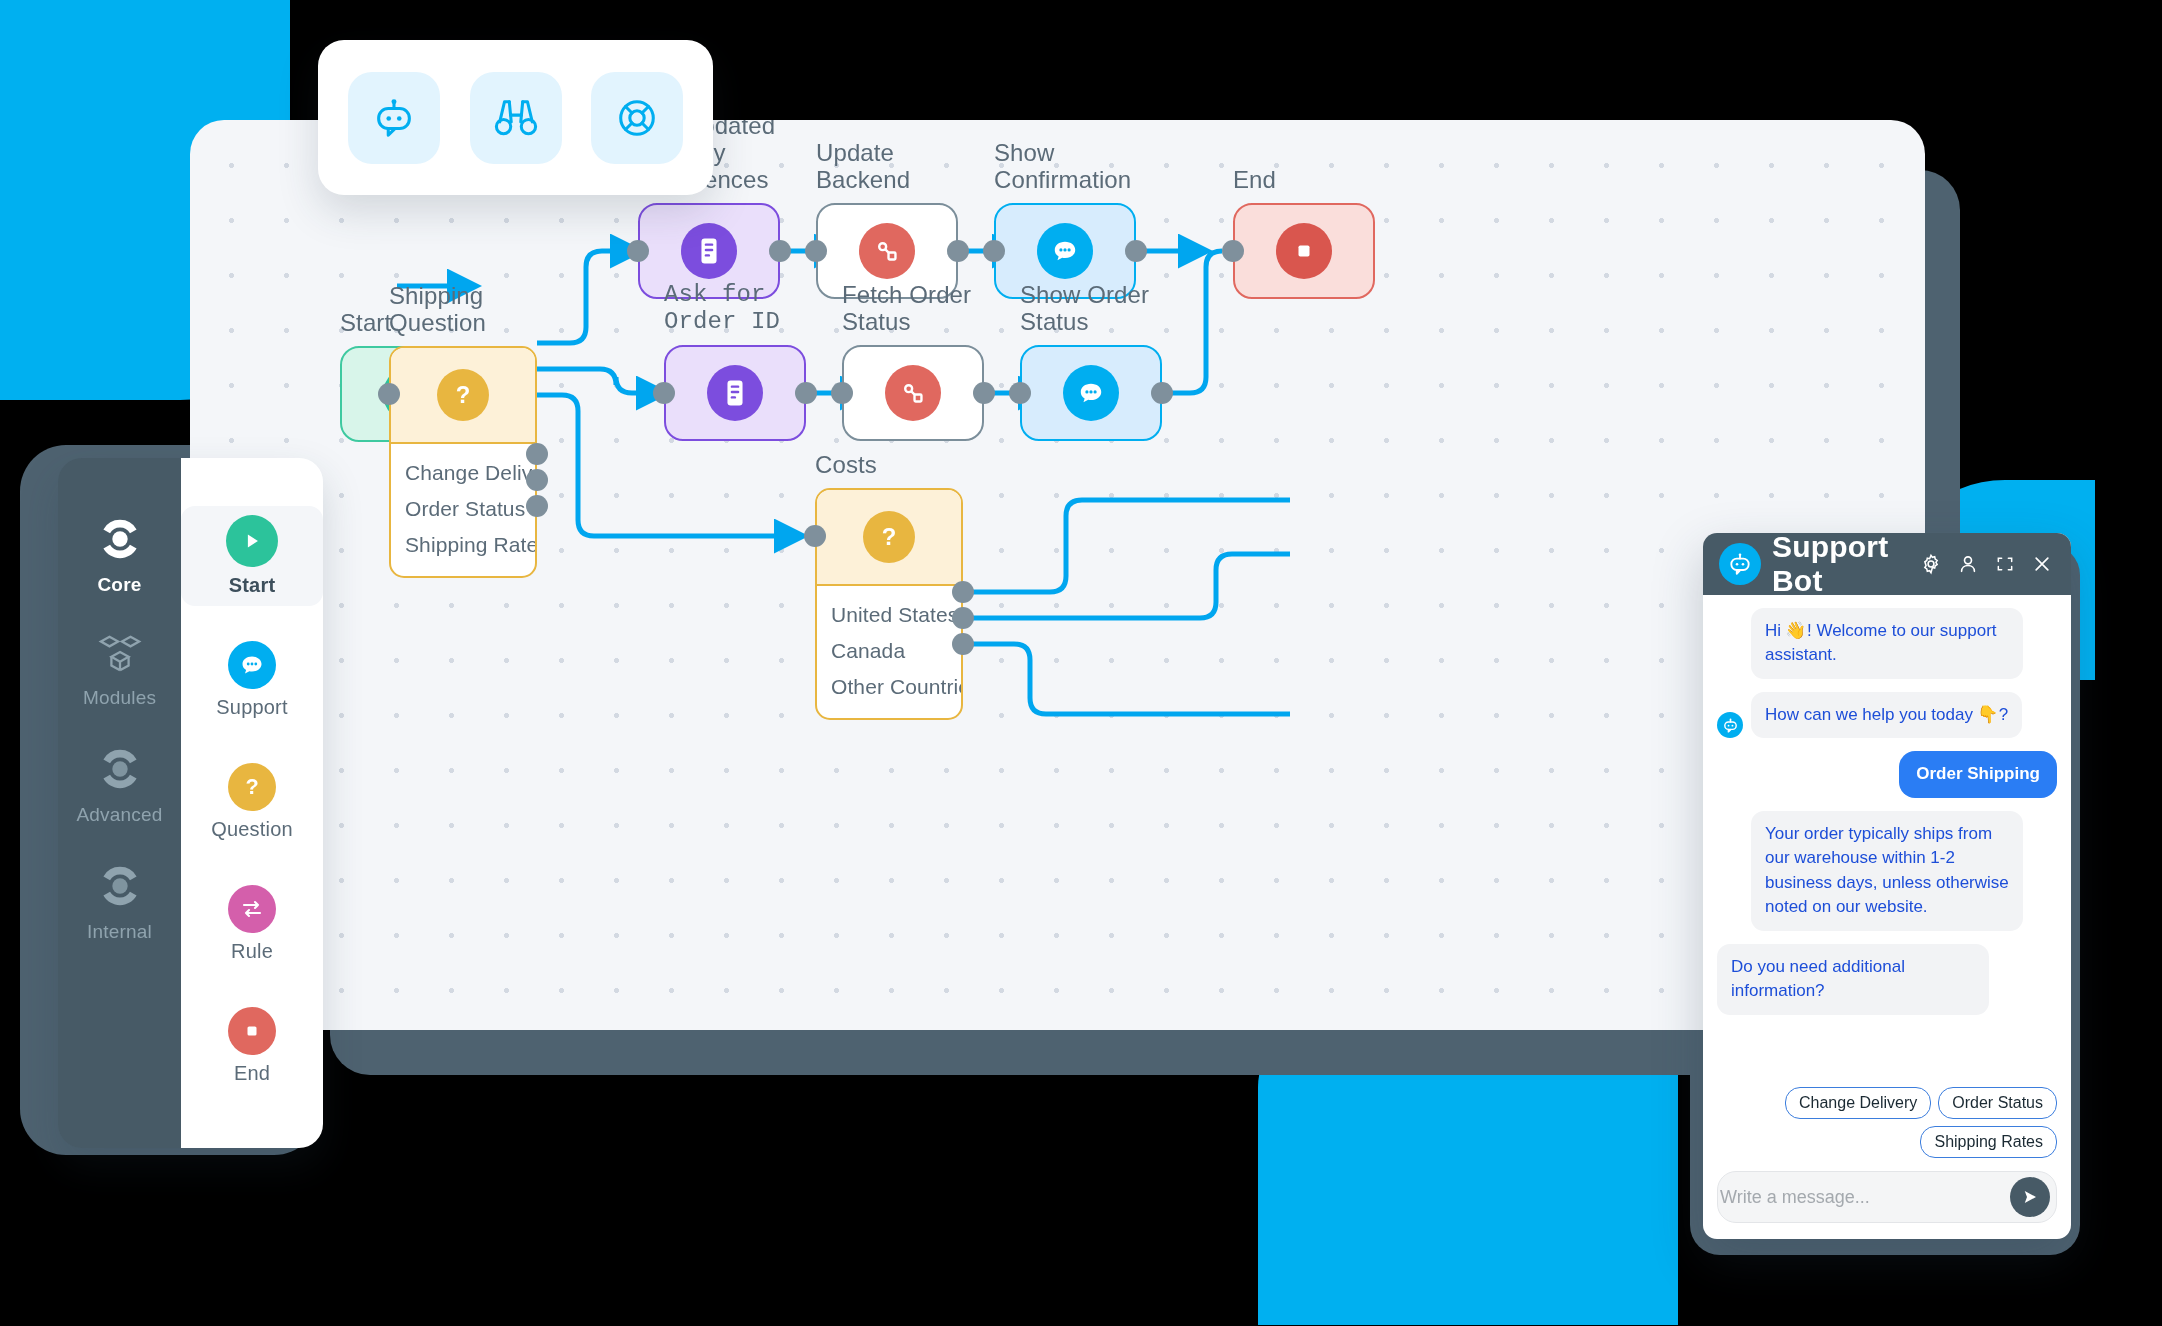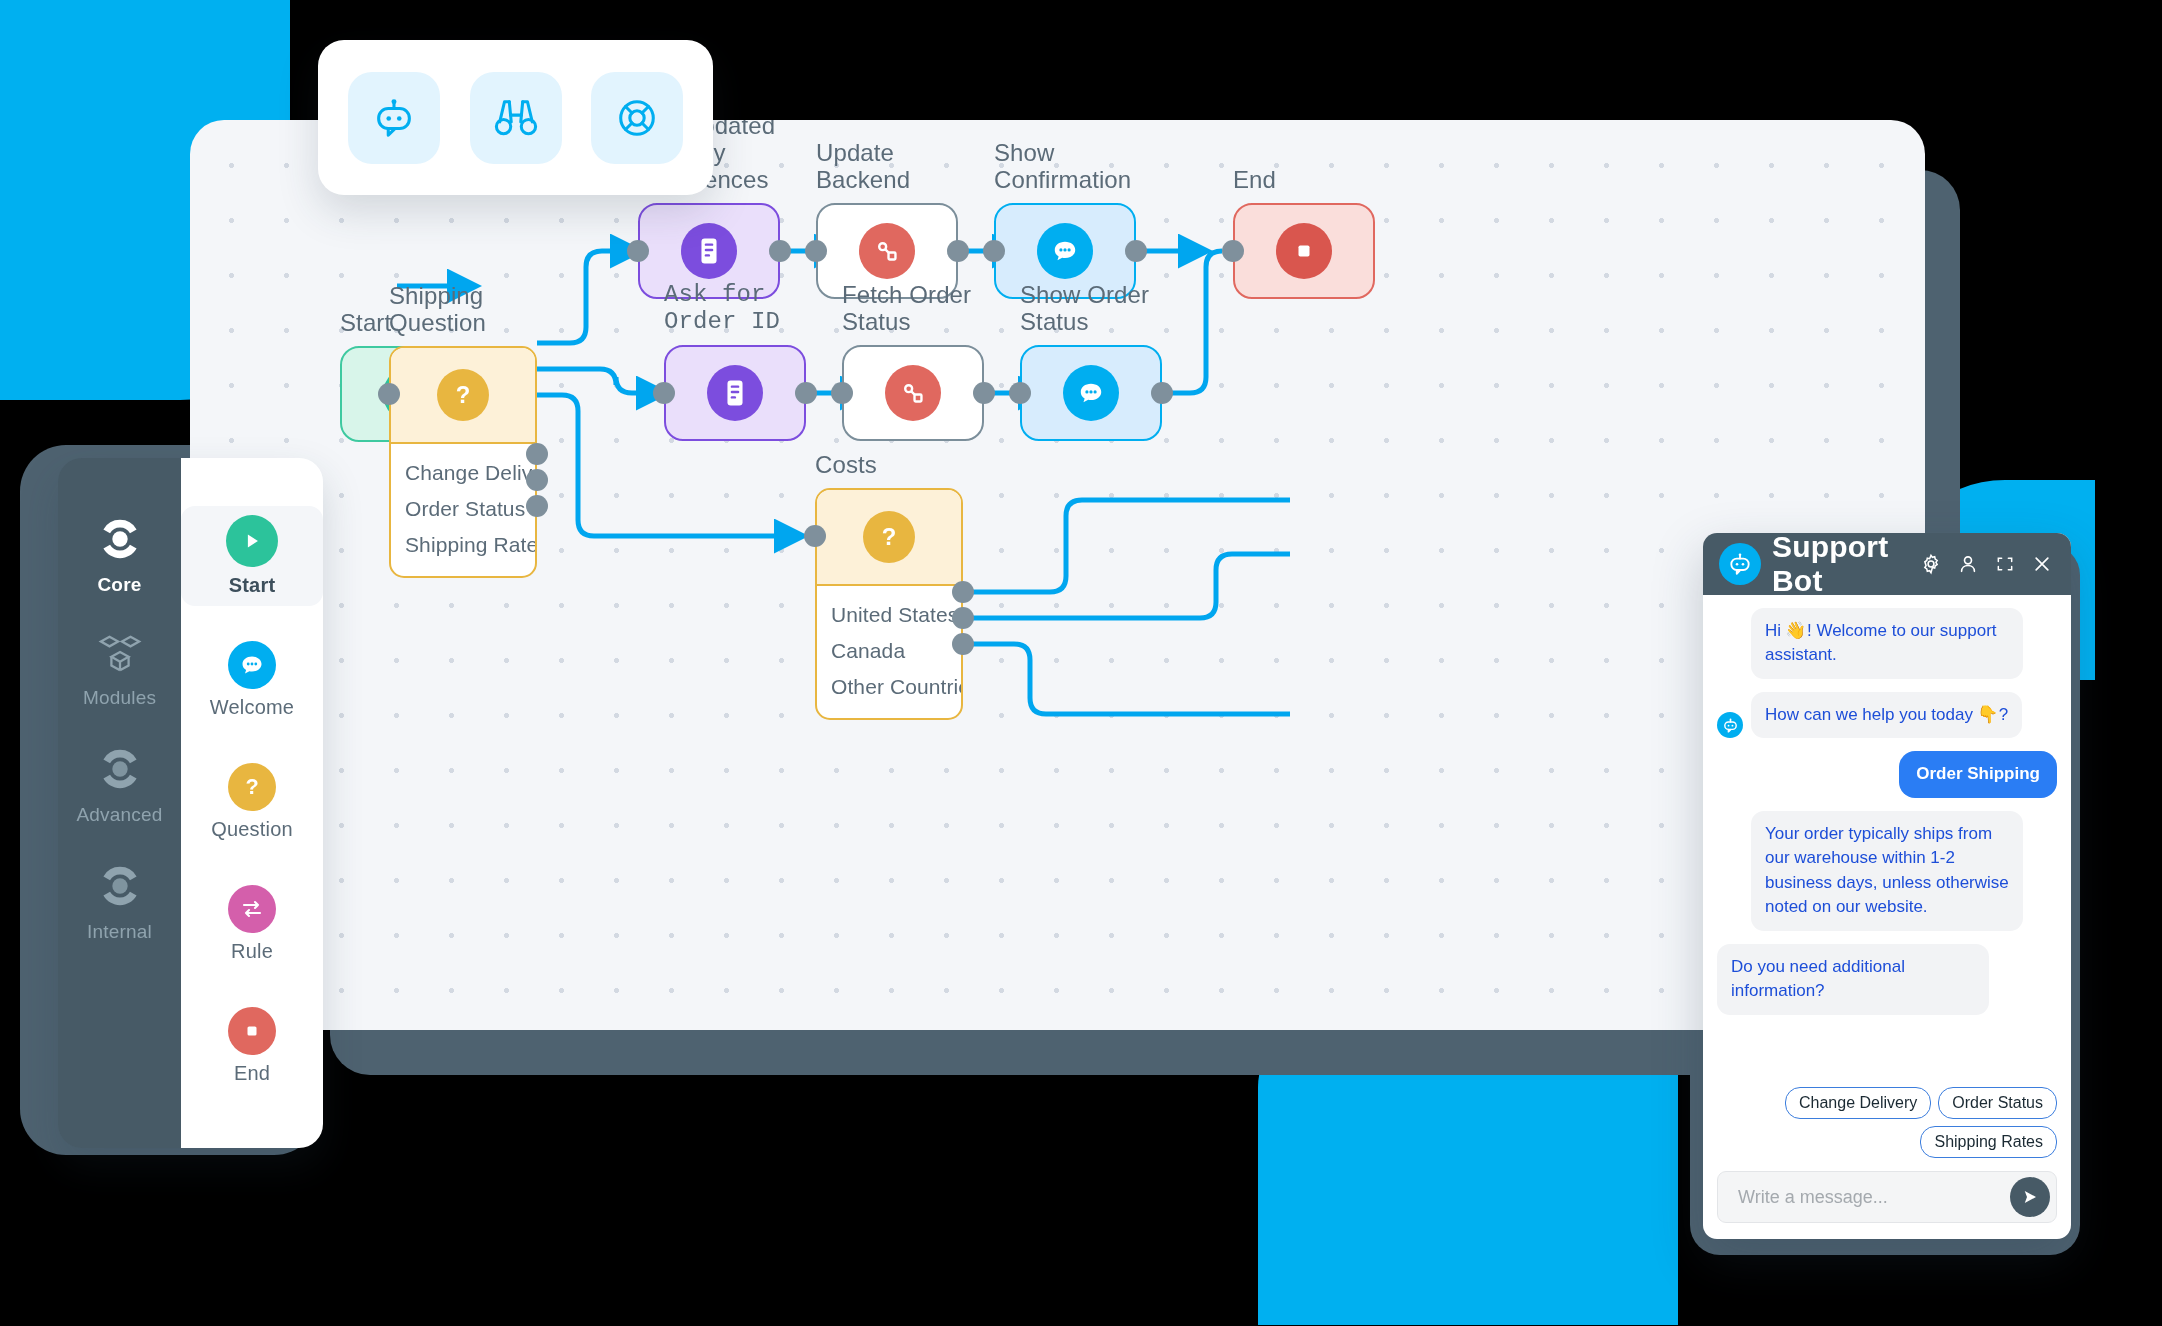--- a/index.html
+++ b/index.html
@@ -100,22 +100,22 @@
   .sm-spacer { width:26px; flex:0 0 auto; }
   .bub { background:#f2f3f5; border-radius:13px; padding:11px 14px; font-size:17px;
          color:#1d4ed8; line-height:1.44; max-width:272px; }
   .bub.me { background:#2a7df4; color:#fff; border-radius:16px; padding:11px 17px;
             font-weight:bold; }
   #quick { display:flex; flex-wrap:wrap; justify-content:flex-end; gap:7px;
            padding:6px 14px 0 14px; }
   .qbtn { border:1.5px solid #3b7ddd; border-radius:15px; padding:6px 13px;
           font-size:16px; color:#1b2a33; background:#fff; white-space:nowrap; }
   #composer { padding:13px 14px 16px 14px; flex:0 0 auto; }
-  #inputwrap { background:#f4f5f6; border:1.5px solid #e3e5e8; border-radius:9px;
-               height:52px; display:flex; align-items:center; padding:0 6px 0 20px; }
+  #inputwrap { background:#f4f5f6; border:1.5px solid #e3e5e8; border-radius:19px;
+               height:52px; display:flex; align-items:center; padding:0 6px 0 2px; }
   #msg-input { border:0; background:transparent; outline:none; flex:1; font-size:18px;
                color:#111; font-family:"Liberation Sans", sans-serif; }
   #msg-input::placeholder { color:#a4a9ae; }
   #send { width:40px; height:40px; border-radius:50%; background:#475a66;
           display:flex; align-items:center; justify-content:center; flex:0 0 auto; }
 </style>
 </head>
 <body>
 
 <div id="stage">
@@ -379,21 +379,21 @@
       </div>
       <div class="sb-item">
         <span class="sb-dot" style="background:#00aef0; width:48px; height:48px;">
           <svg width="26" height="24" viewBox="0 0 26 24">
               <path d="M13 3.5c5.5 0 9.5 3.3 9.5 7.5 0 4.2-4 7.5-9.5 7.5-.9 0-1.8-.1-2.6-.3l-4.4 2.3 1.1-3.5C4.7 15.6 3.5 13.5 3.5 11c0-4.2 4-7.5 9.5-7.5z" fill="#fff"></path>
               <circle cx="9.2" cy="11" r="1.4" fill="#00aef0"></circle>
               <circle cx="13" cy="11" r="1.4" fill="#00aef0"></circle>
               <circle cx="16.8" cy="11" r="1.4" fill="#00aef0"></circle>
             </svg>
         </span>
-        <div class="sb-lbl">Welcome</div>
+        <div class="sb-lbl">Support</div>
       </div>
       <div class="sb-item">
         <span class="sb-dot" style="background:#e8b640; width:48px; height:48px;">
           <svg width="20" height="28" viewBox="0 0 24 32">
               <text x="12" y="25" font-size="26" font-weight="bold" fill="#fff" text-anchor="middle" font-family="Liberation Sans, sans-serif">?</text>
             </svg>
         </span>
         <div class="sb-lbl">Question</div>
       </div>
       <div class="sb-item">

